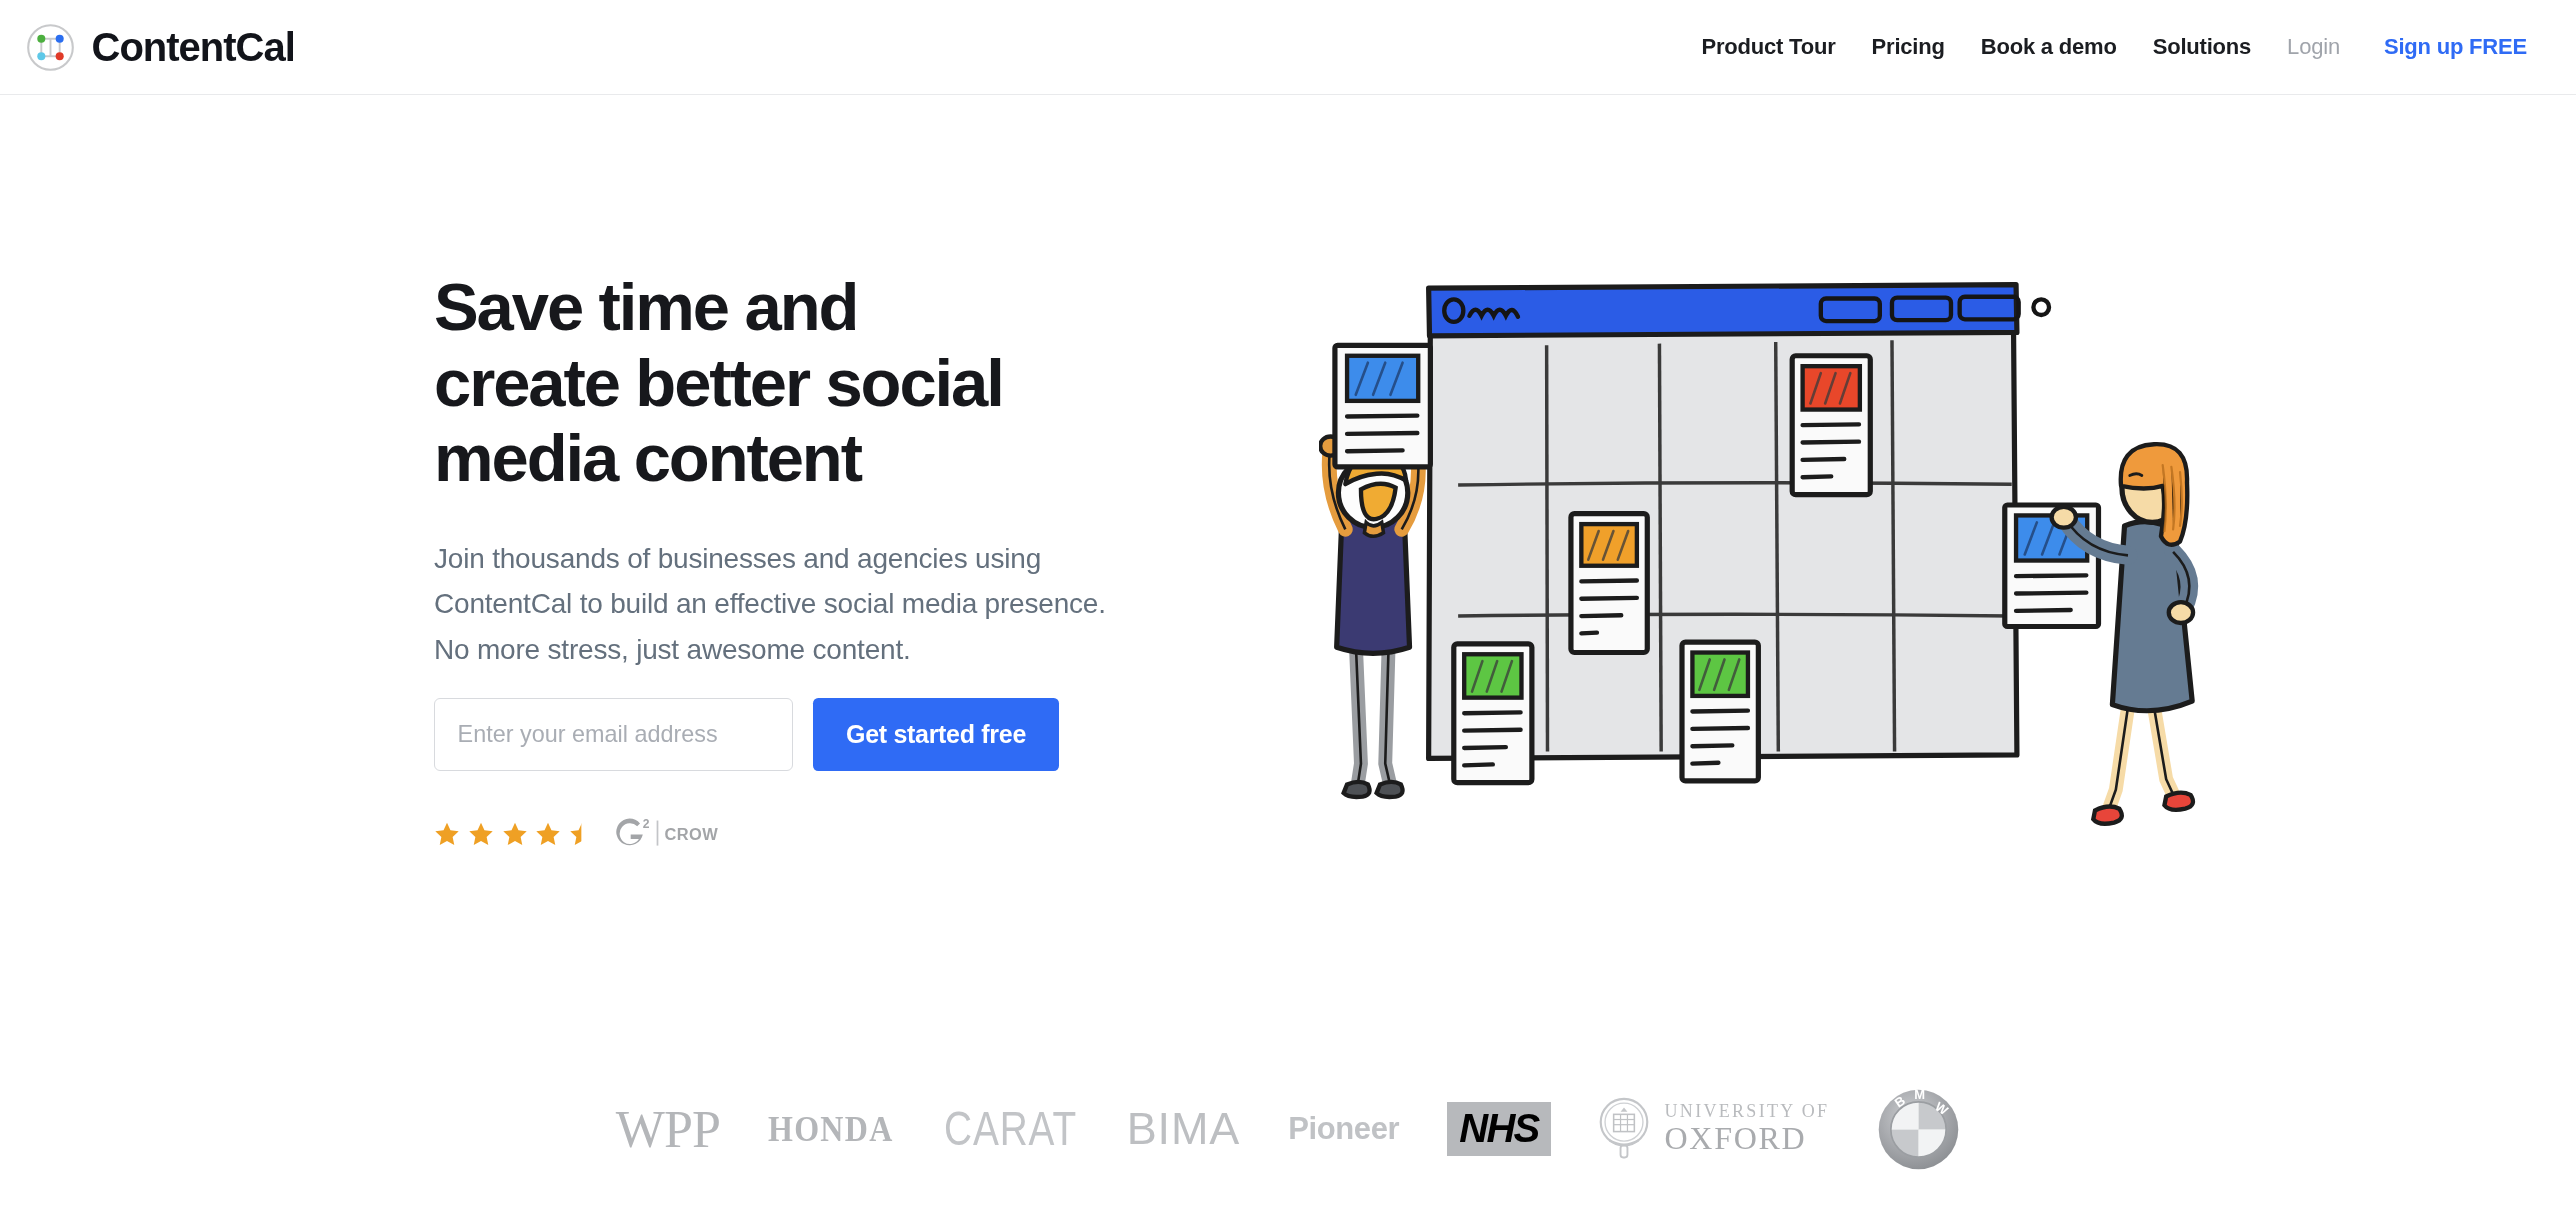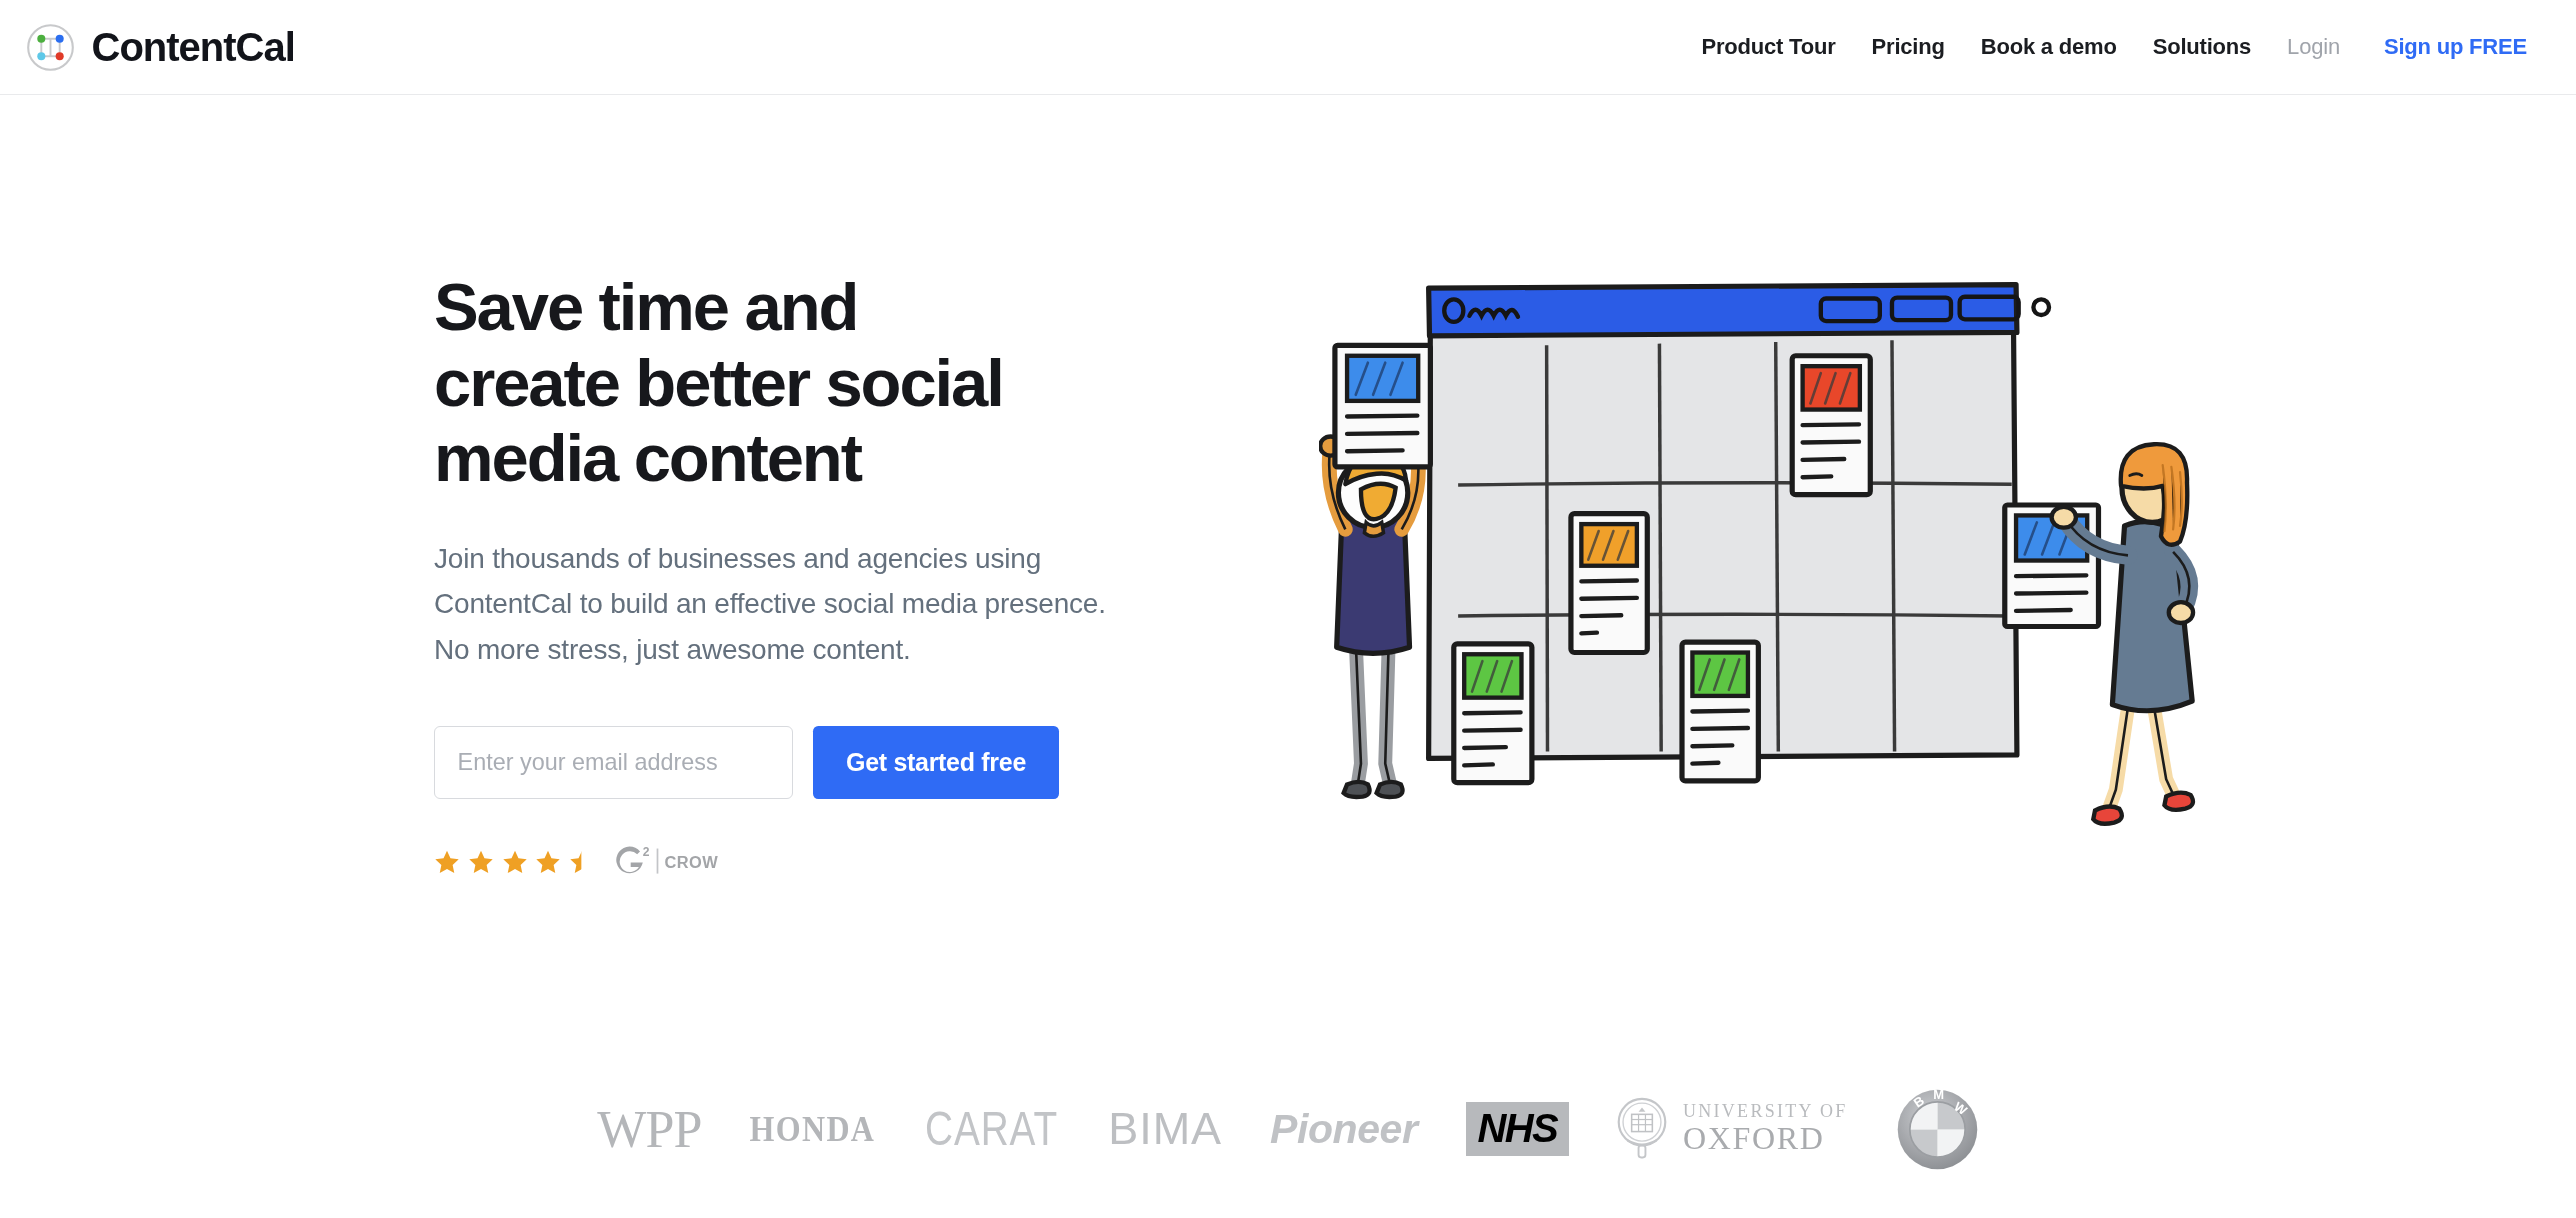--- a/index.html
+++ b/index.html
@@ -102,21 +102,21 @@
     margin-top: 40px;
     font-size: 28px;
     line-height: 1.62;
     color: #64707d;
     letter-spacing: -0.2px;
     font-weight: 400;
     max-width: 703px;
   }
 
   .signup-row {
-    margin-top: 54px;
+    margin-top: 26px;
     display: flex;
     align-items: stretch;
     gap: 20px;
   }
 
   .email-input {
     width: 359px;
     height: 73px;
     border: 1.7px solid #d8dade;
     border-radius: 6px;
@@ -208,22 +208,21 @@
     letter-spacing: 0.9px;
     transform: scaleY(1.18) scaleX(0.97);
     font-family: "Liberation Sans", sans-serif;
   }
   .logo-bima {
     font-size: 45px; font-weight: 300; color: #bdbfc2;
     letter-spacing: 0.9px;
     font-family: "Liberation Sans", sans-serif;
   }
   .logo-pioneer {
-    font-size: 41px; font-weight: 700; color: #c0c2c5;
-    font-style: italic;
+    font-size: 31px; font-weight: 700; color: #c0c2c5;
     letter-spacing: -0.4px;
     font-family: "Liberation Sans", sans-serif;
   }
   .logo-nhs {
     background: #b7b9bc;
     color: #000000;
     font-size: 40px;
     font-weight: 700;
     font-style: italic;
     letter-spacing: -1.7px;

